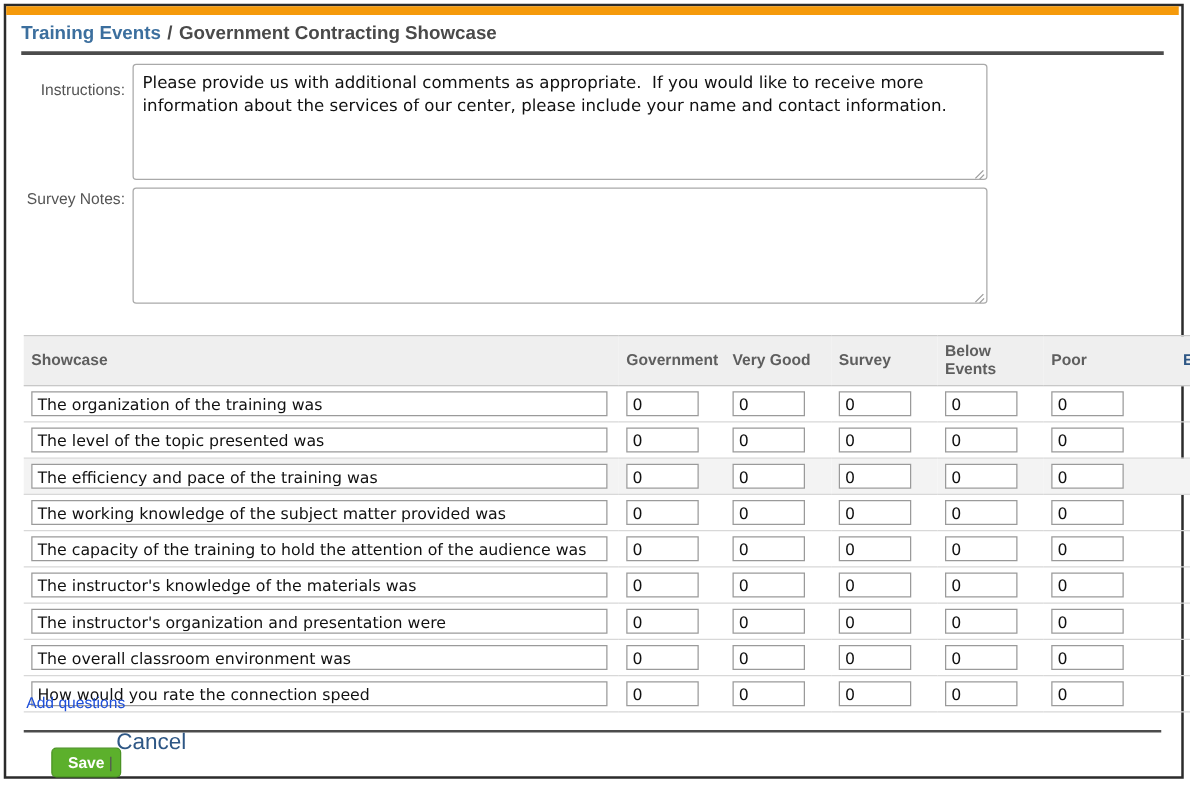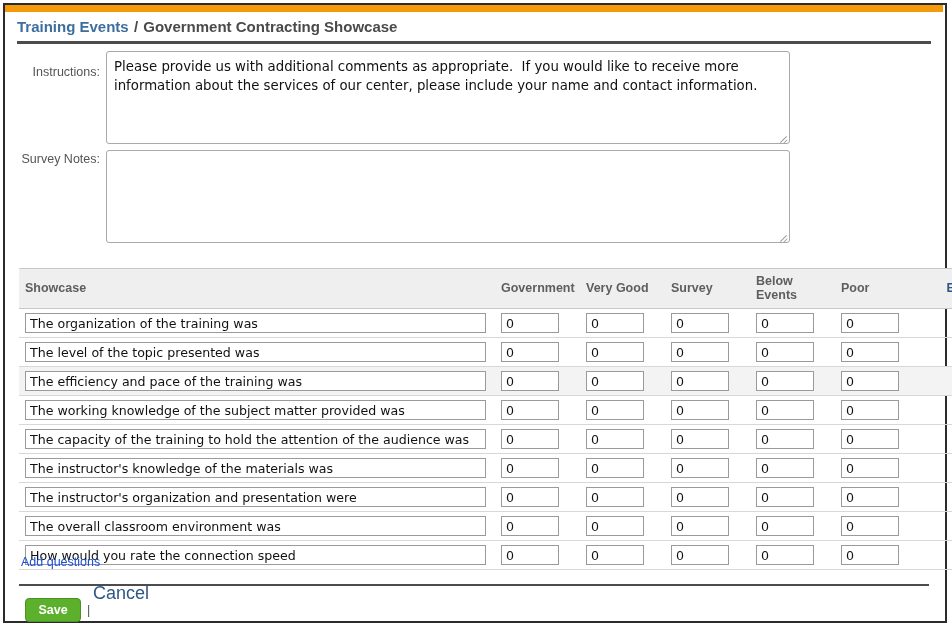--- a/index.html
+++ b/index.html
@@ -196,21 +196,21 @@
     left: 14px;
     top: 579px;
     width: 910px;
     height: 2px;
     background: #4c4c4c;
   }
 
   
   #save-button {
     position: absolute;
-    left: 20px;
+    left: 36px;
     top: 593px;
     width: 56px;
     height: 24px;
     box-sizing: border-box;
     background: #5cb02c;
     border: 1px solid #4a9223;
     border-radius: 4px;
     color: #ffffff;
     font-family: "Liberation Sans", sans-serif;
     font-size: 12.5px;

